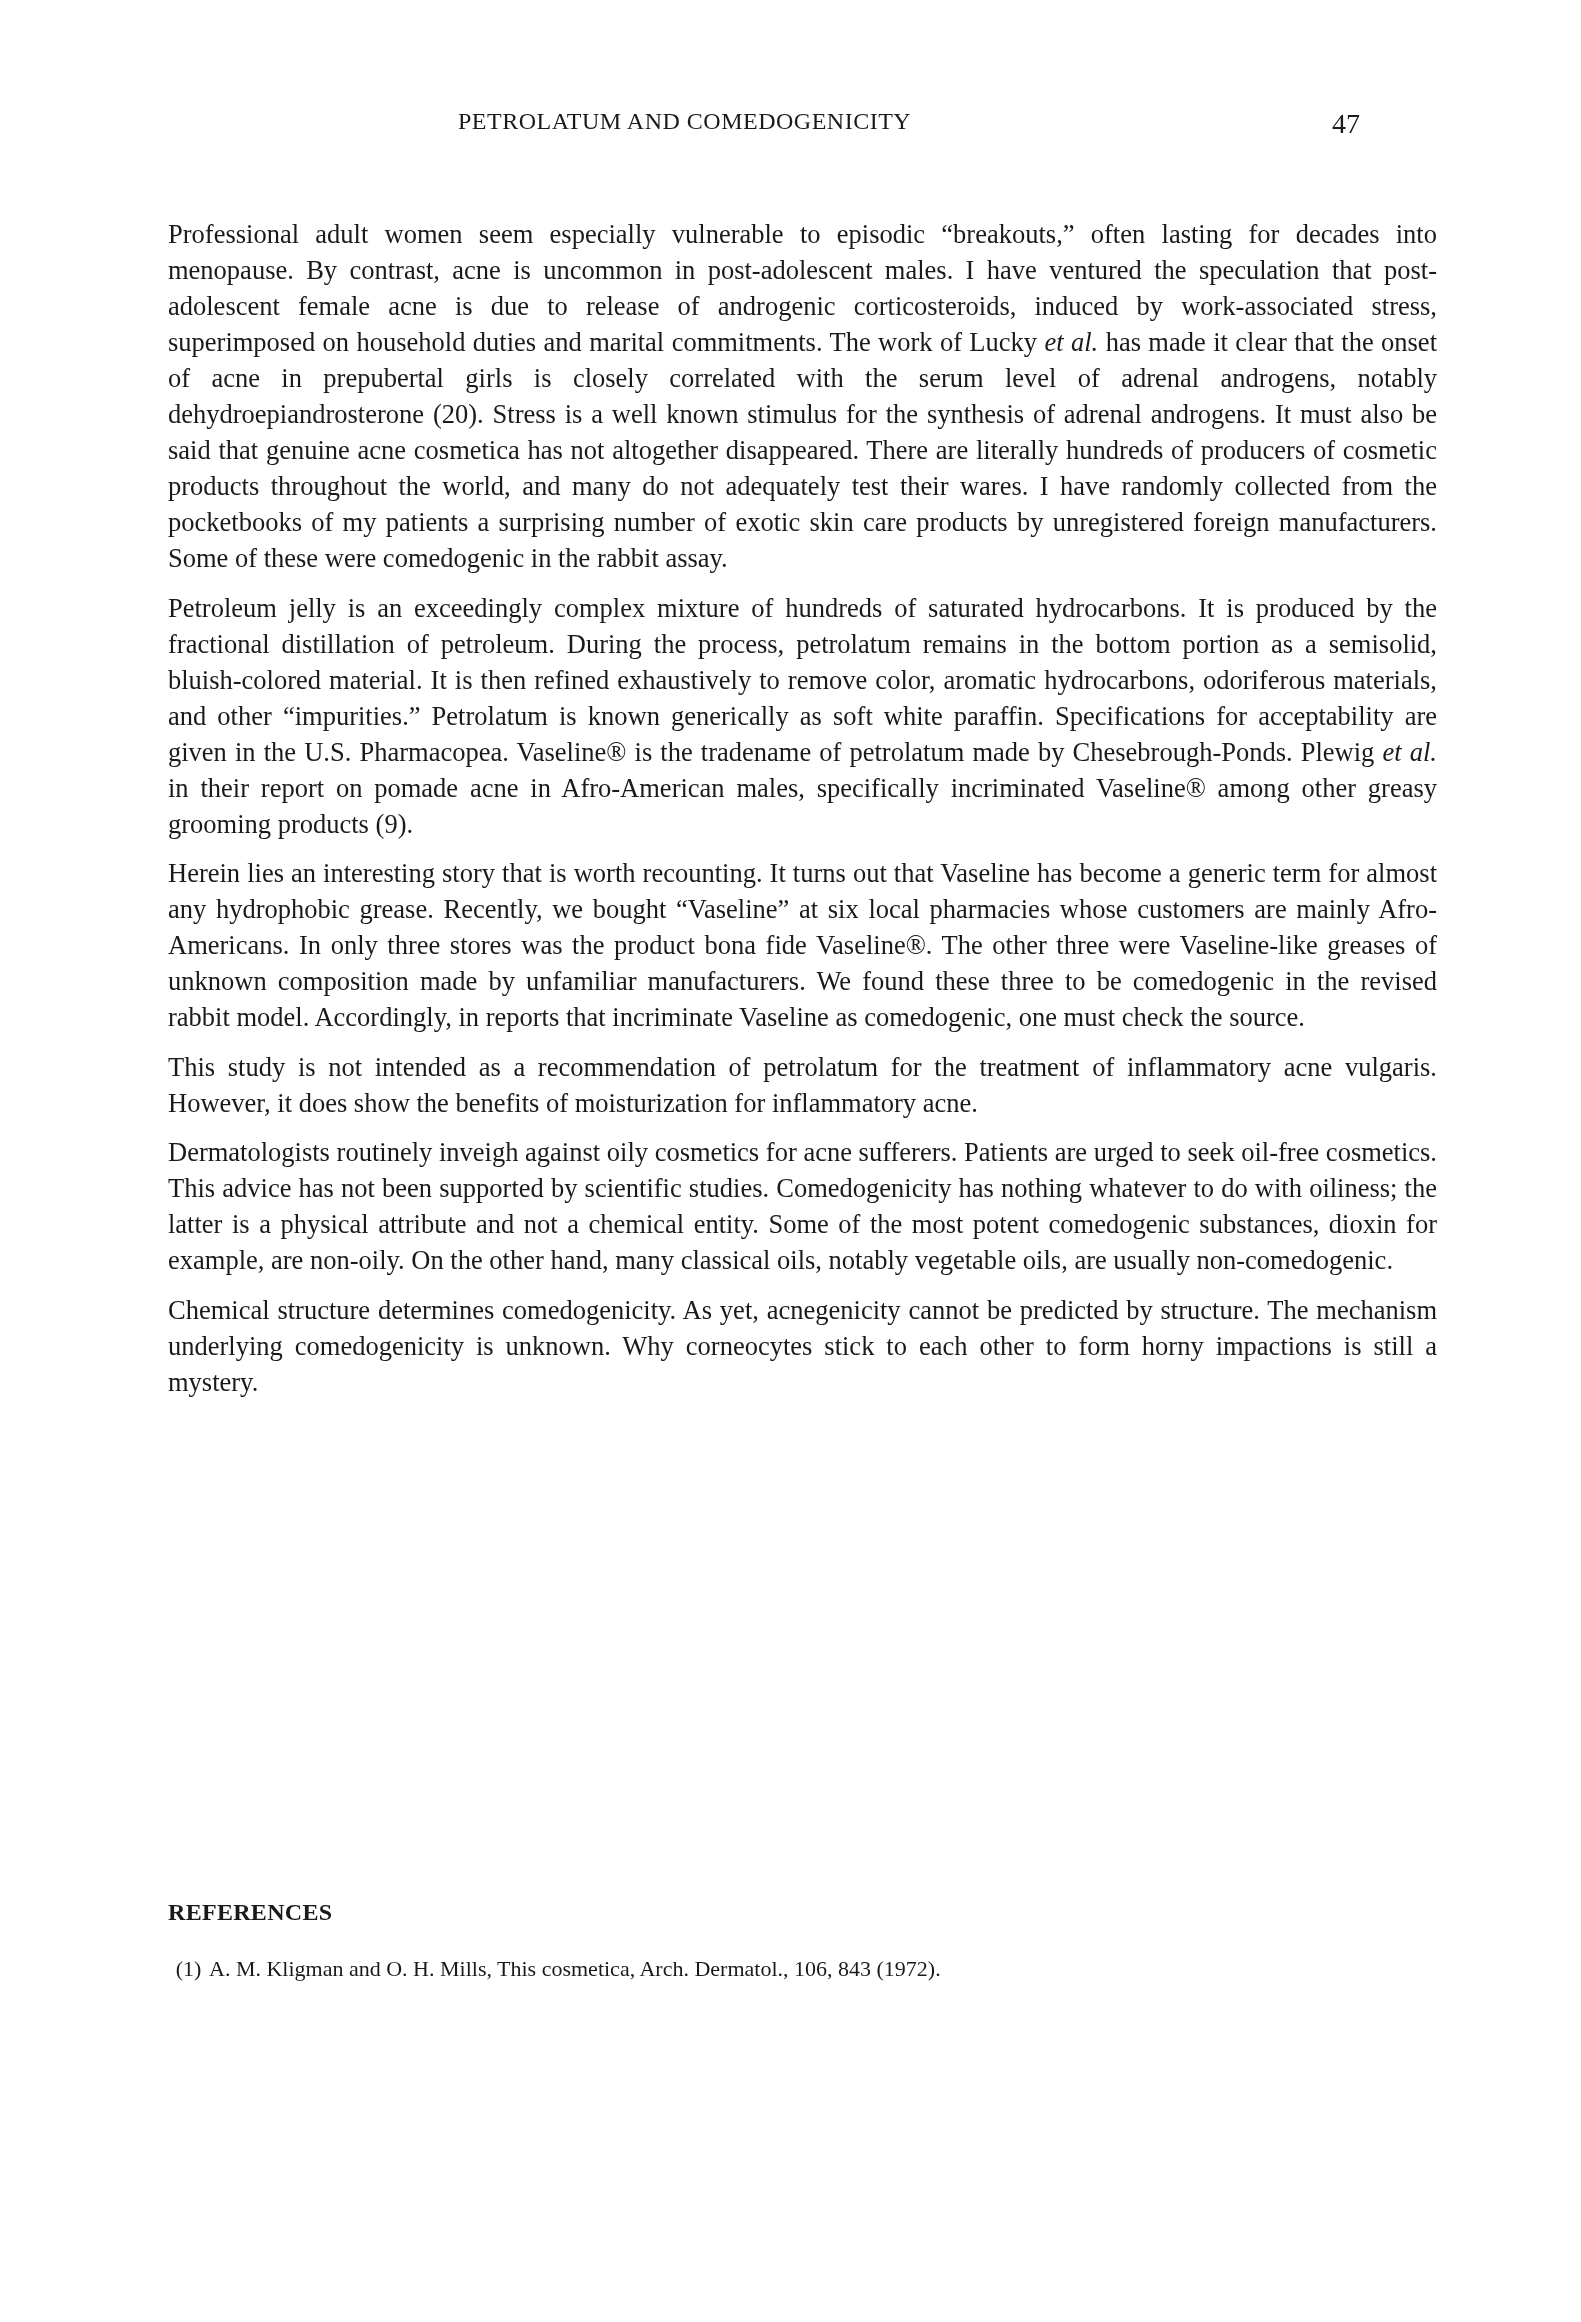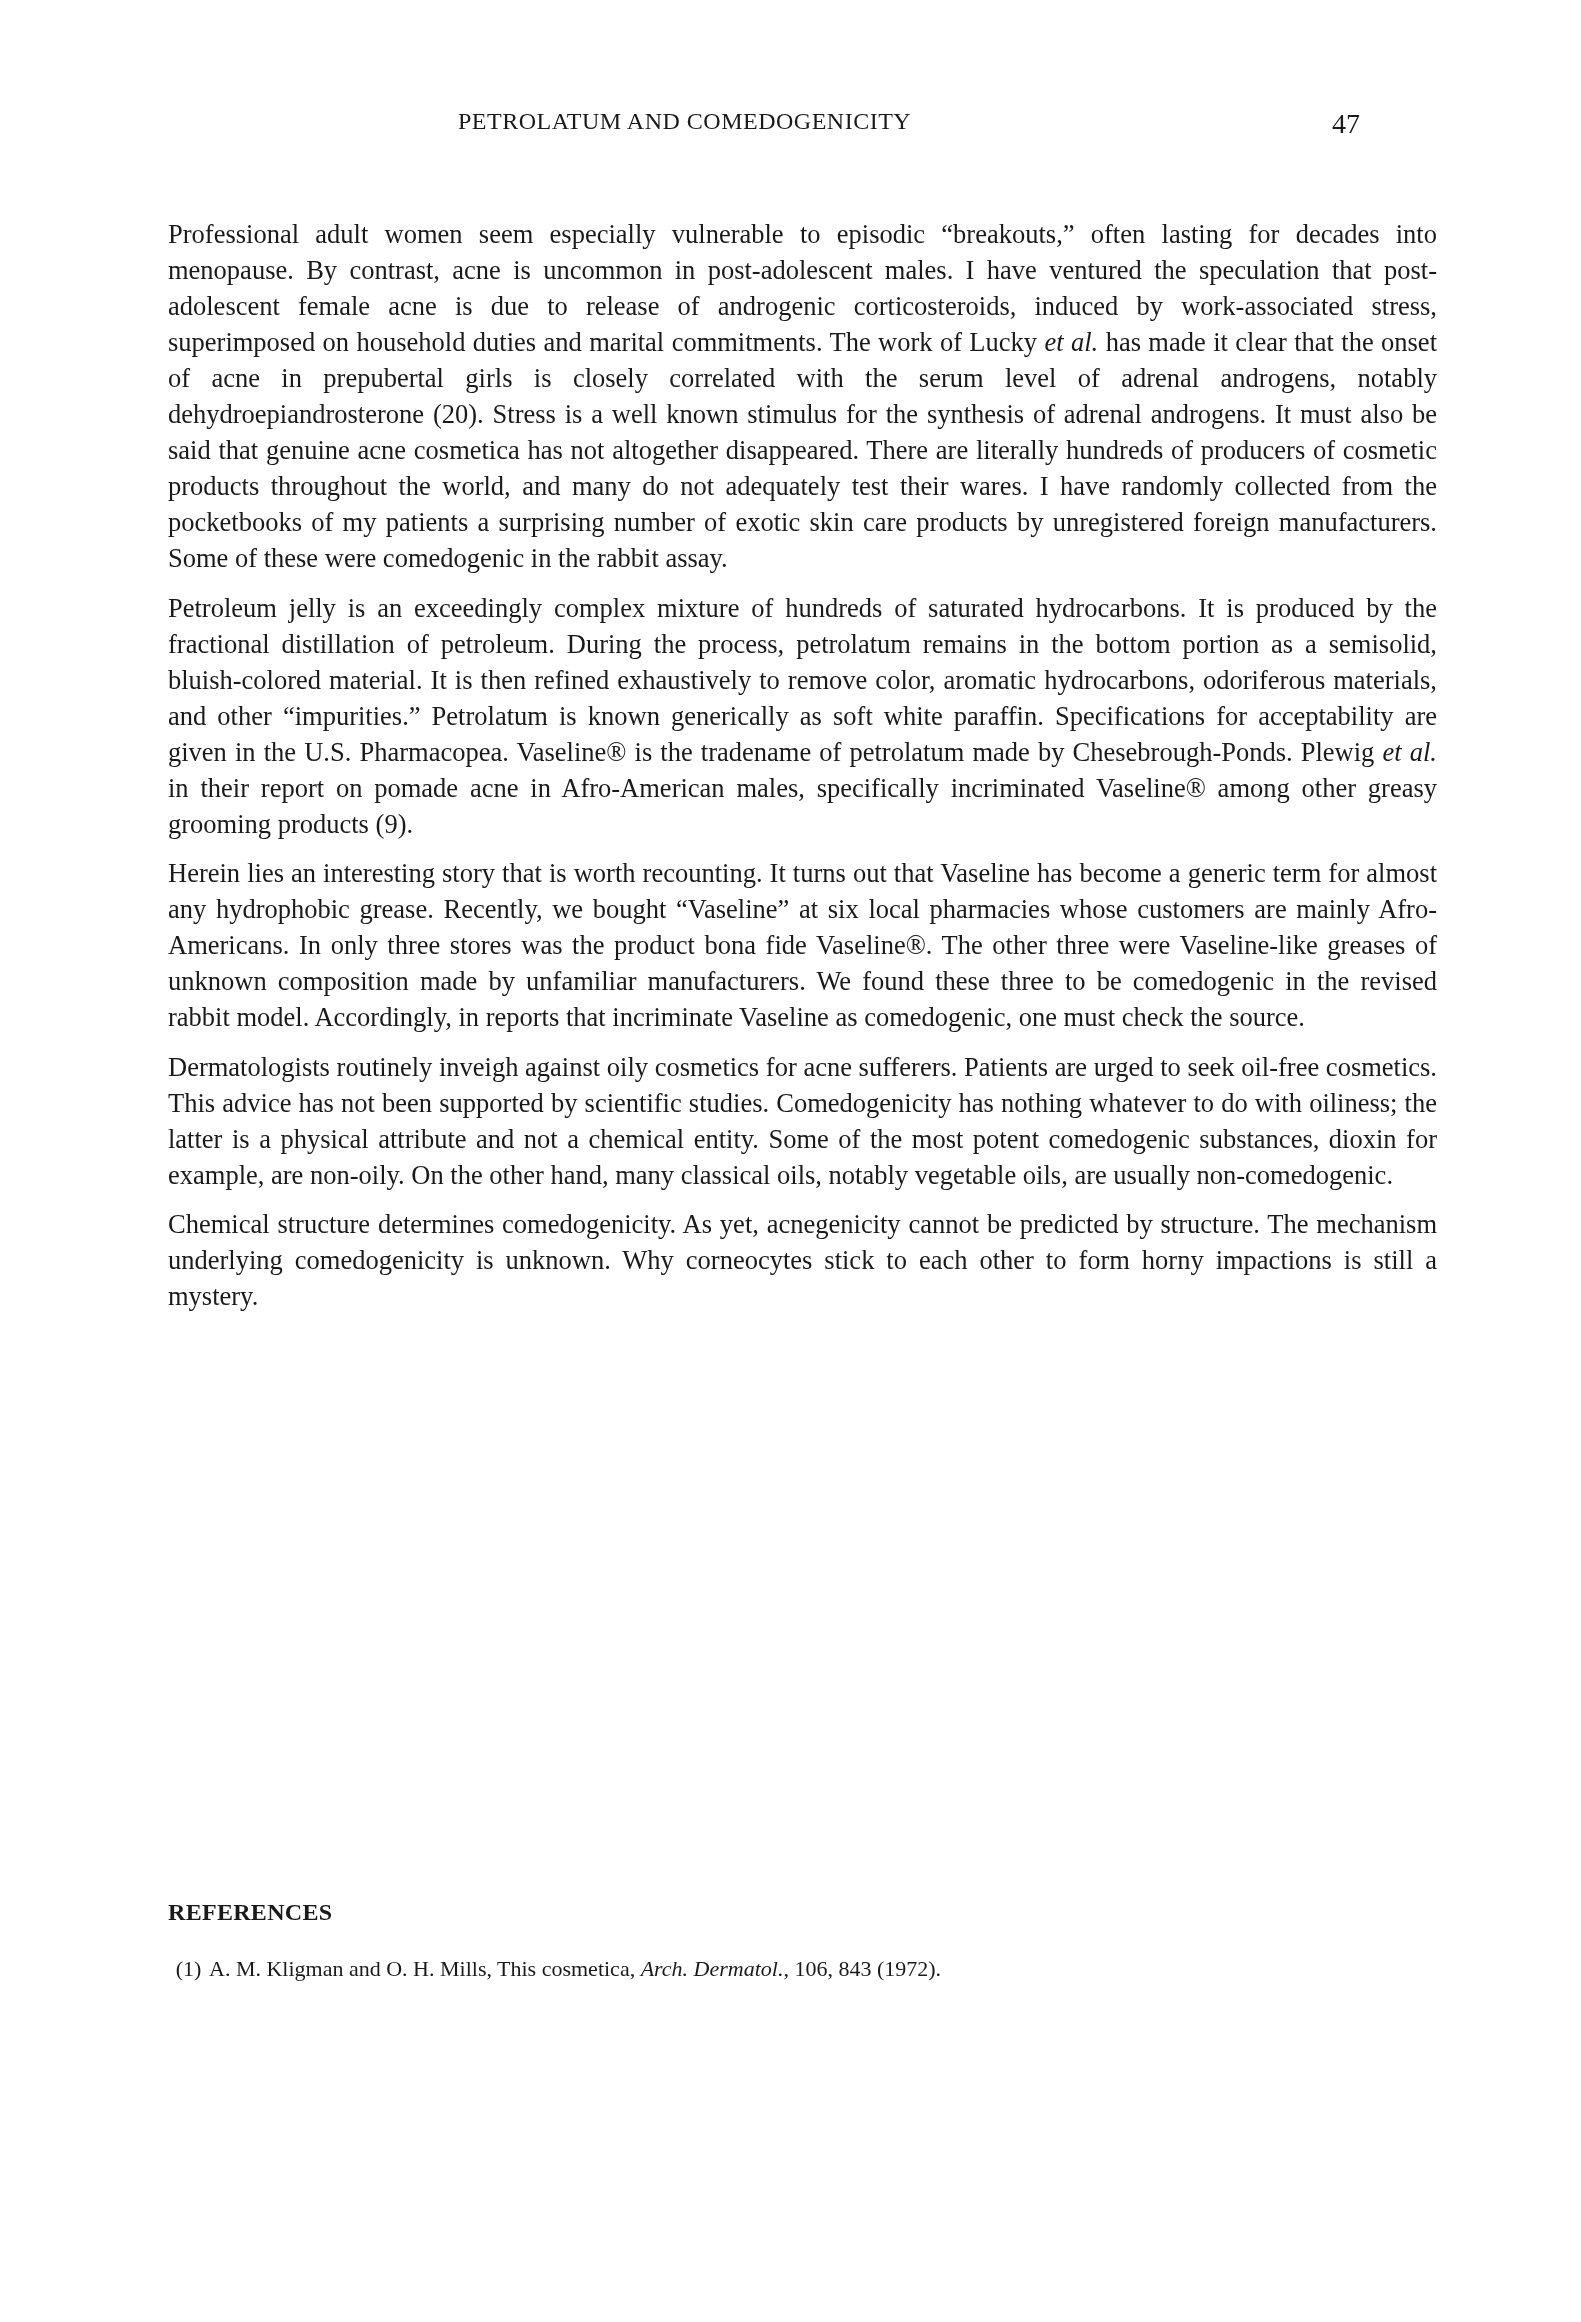--- a/index.html
+++ b/index.html
@@ -72,36 +72,37 @@
     list-style: none;
     margin: 0;
     padding: 0 0 0 7.7px;
   }
   .ref-item {
     font-size: 22px;
     line-height: 32px;
     white-space: nowrap;
   }
   .ref-num { margin-right: 7.7px; }
-  .ref-journal { font-style: italic; }
+  .ref-journal { }
 </style>
 </head>
 <body>
 
 <div class="page">
 
   <div class="running-head">
     <span class="running-title">PETROLATUM AND COMEDOGENICITY</span>
     <span class="page-number">47</span>
   </div>
 
   <div class="body-text">
     <p class="para"><span>Professional adult women seem especially vulnerable to episodic “breakouts,” often lasting for decades into menopause. By contrast, acne is uncommon in post-adolescent males. I have ventured the speculation that post-adolescent female acne is due to release of androgenic corticosteroids, induced by work-associated stress, superimposed on household duties and marital commitments. The work of Lucky </span><i>et al.</i><span> has made it clear that the onset of acne in prepubertal girls is closely correlated with the serum level of adrenal androgens, notably dehydroepiandrosterone (20). Stress is a well known stim­ulus for the synthesis of adrenal androgens. It must also be said that genuine acne cosmetica has not altogether disappeared. There are literally hundreds of producers of cosmetic products throughout the world, and many do not adequately test their wares. I have randomly collected from the pocketbooks of my patients a surprising number of exotic skin care products by unregistered foreign manufacturers. Some of these were comedogenic in the rabbit assay.</span></p>
     <p class="para"><span>Petroleum jelly is an exceedingly complex mixture of hundreds of saturated hydrocar­bons. It is produced by the fractional distillation of petroleum. During the process, petrolatum remains in the bottom portion as a semisolid, bluish-colored material. It is then refined exhaustively to remove color, aromatic hydrocarbons, odoriferous materials, and other “impurities.” Petrolatum is known generically as soft white paraffin. Speci­fications for acceptability are given in the U.S. Pharmacopea. Vaseline® is the trade­name of petrolatum made by Chesebrough-Ponds. Plewig </span><i>et al.</i><span> in their report on pomade acne in Afro-American males, specifically incriminated Vaseline® among other greasy grooming products (9).</span></p>
     <p class="para"><span>Herein lies an interesting story that is worth recounting. It turns out that Vaseline has become a generic term for almost any hydrophobic grease. Recently, we bought “Vas­eline” at six local pharmacies whose customers are mainly Afro-Americans. In only three stores was the product bona fide Vaseline®. The other three were Vaseline-like greases of unknown composition made by unfamiliar manufacturers. We found these three to be comedogenic in the revised rabbit model. Accordingly, in reports that incriminate Vaseline as comedogenic, one must check the source.</span></p>
+    <p class="para"><span>This study is not intended as a recommendation of petrolatum for the treatment of inflammatory acne vulgaris. However, it does show the benefits of moisturization for inflammatory acne.</span></p>
     <p class="para"><span>Dermatologists routinely inveigh against oily cosmetics for acne sufferers. Patients are urged to seek oil-free cosmetics. This advice has not been supported by scientific studies. Comedogenicity has nothing whatever to do with oiliness; the latter is a physical attribute and not a chemical entity. Some of the most potent comedogenic substances, dioxin for example, are non-oily. On the other hand, many classical oils, notably vegetable oils, are usually non-comedogenic.</span></p>
     <p class="para"><span>Chemical structure determines comedogenicity. As yet, acnegenicity cannot be pre­dicted by structure. The mechanism underlying comedogenicity is unknown. Why corneocytes stick to each other to form horny impactions is still a mystery.</span></p>
   </div>
 
   <div class="references">
     <div class="ref-heading">REFERENCES</div>
     <ul class="ref-list">
       <li class="ref-item">
         <span class="ref-num">(1)</span><span>A. M. Kligman and O. H. Mills, This cosmetica, </span><span class="ref-journal">Arch. Dermatol.</span><span>, 106, 843 (1972).</span>
       </li>

